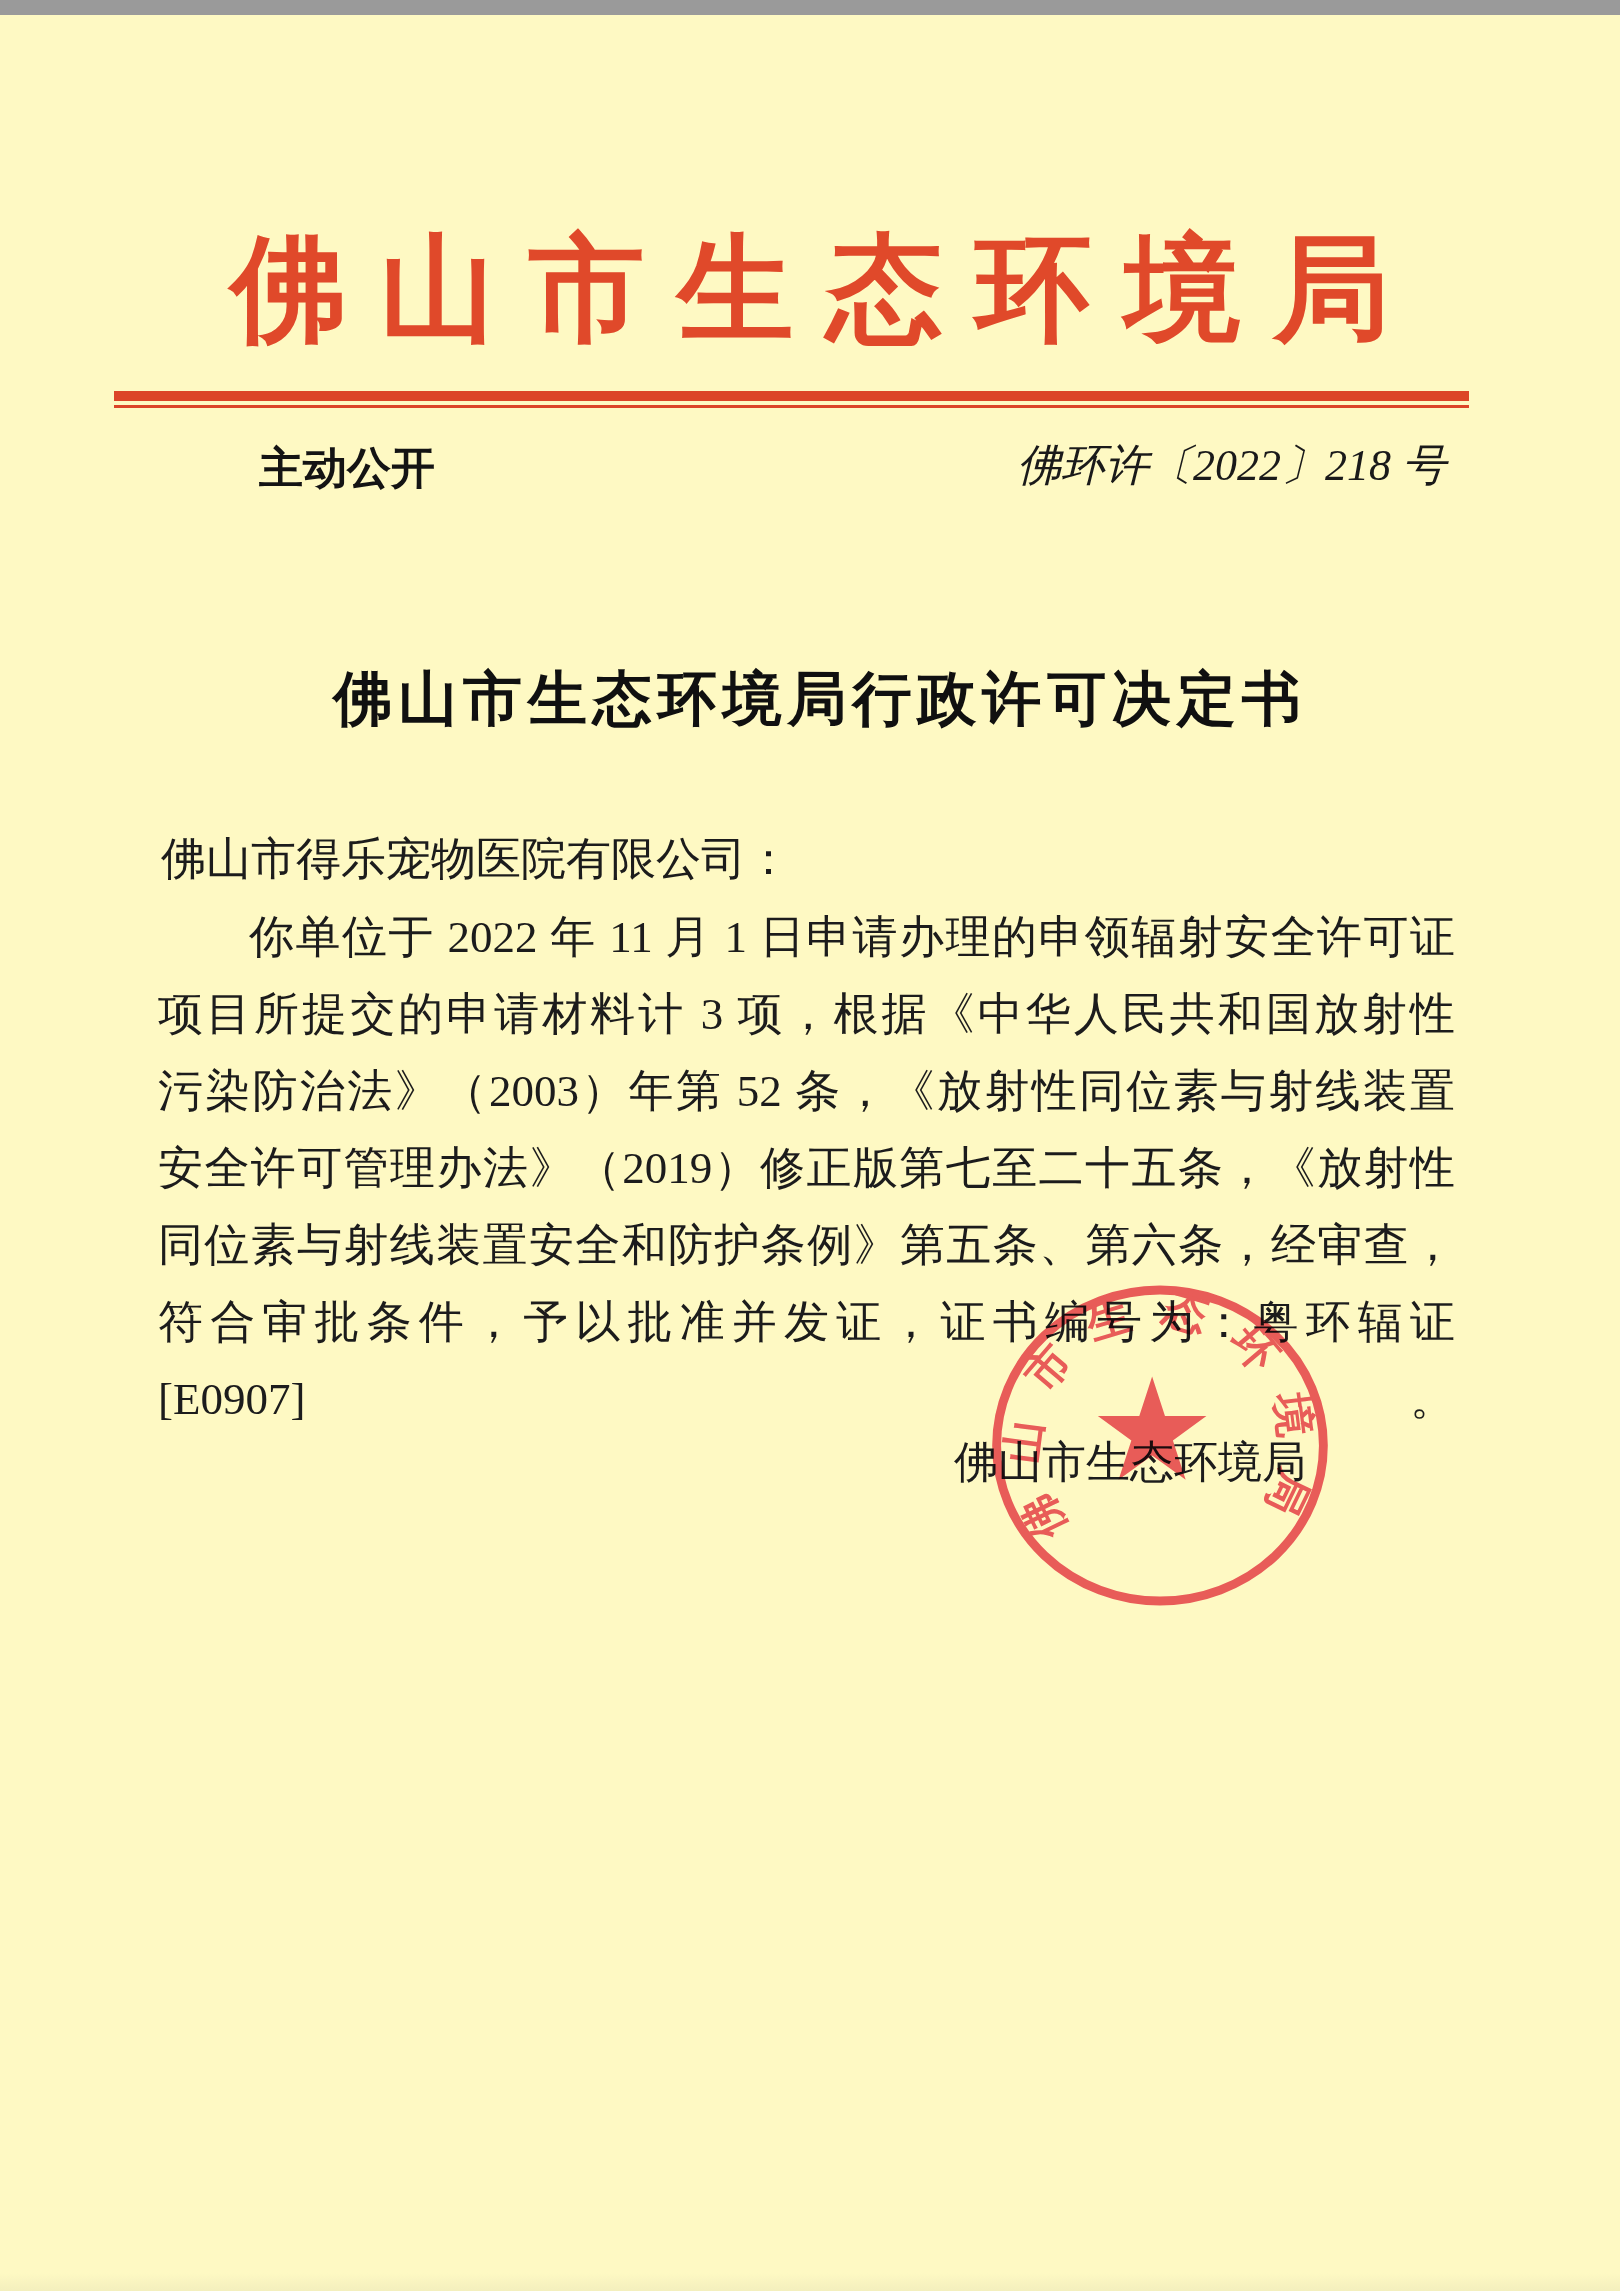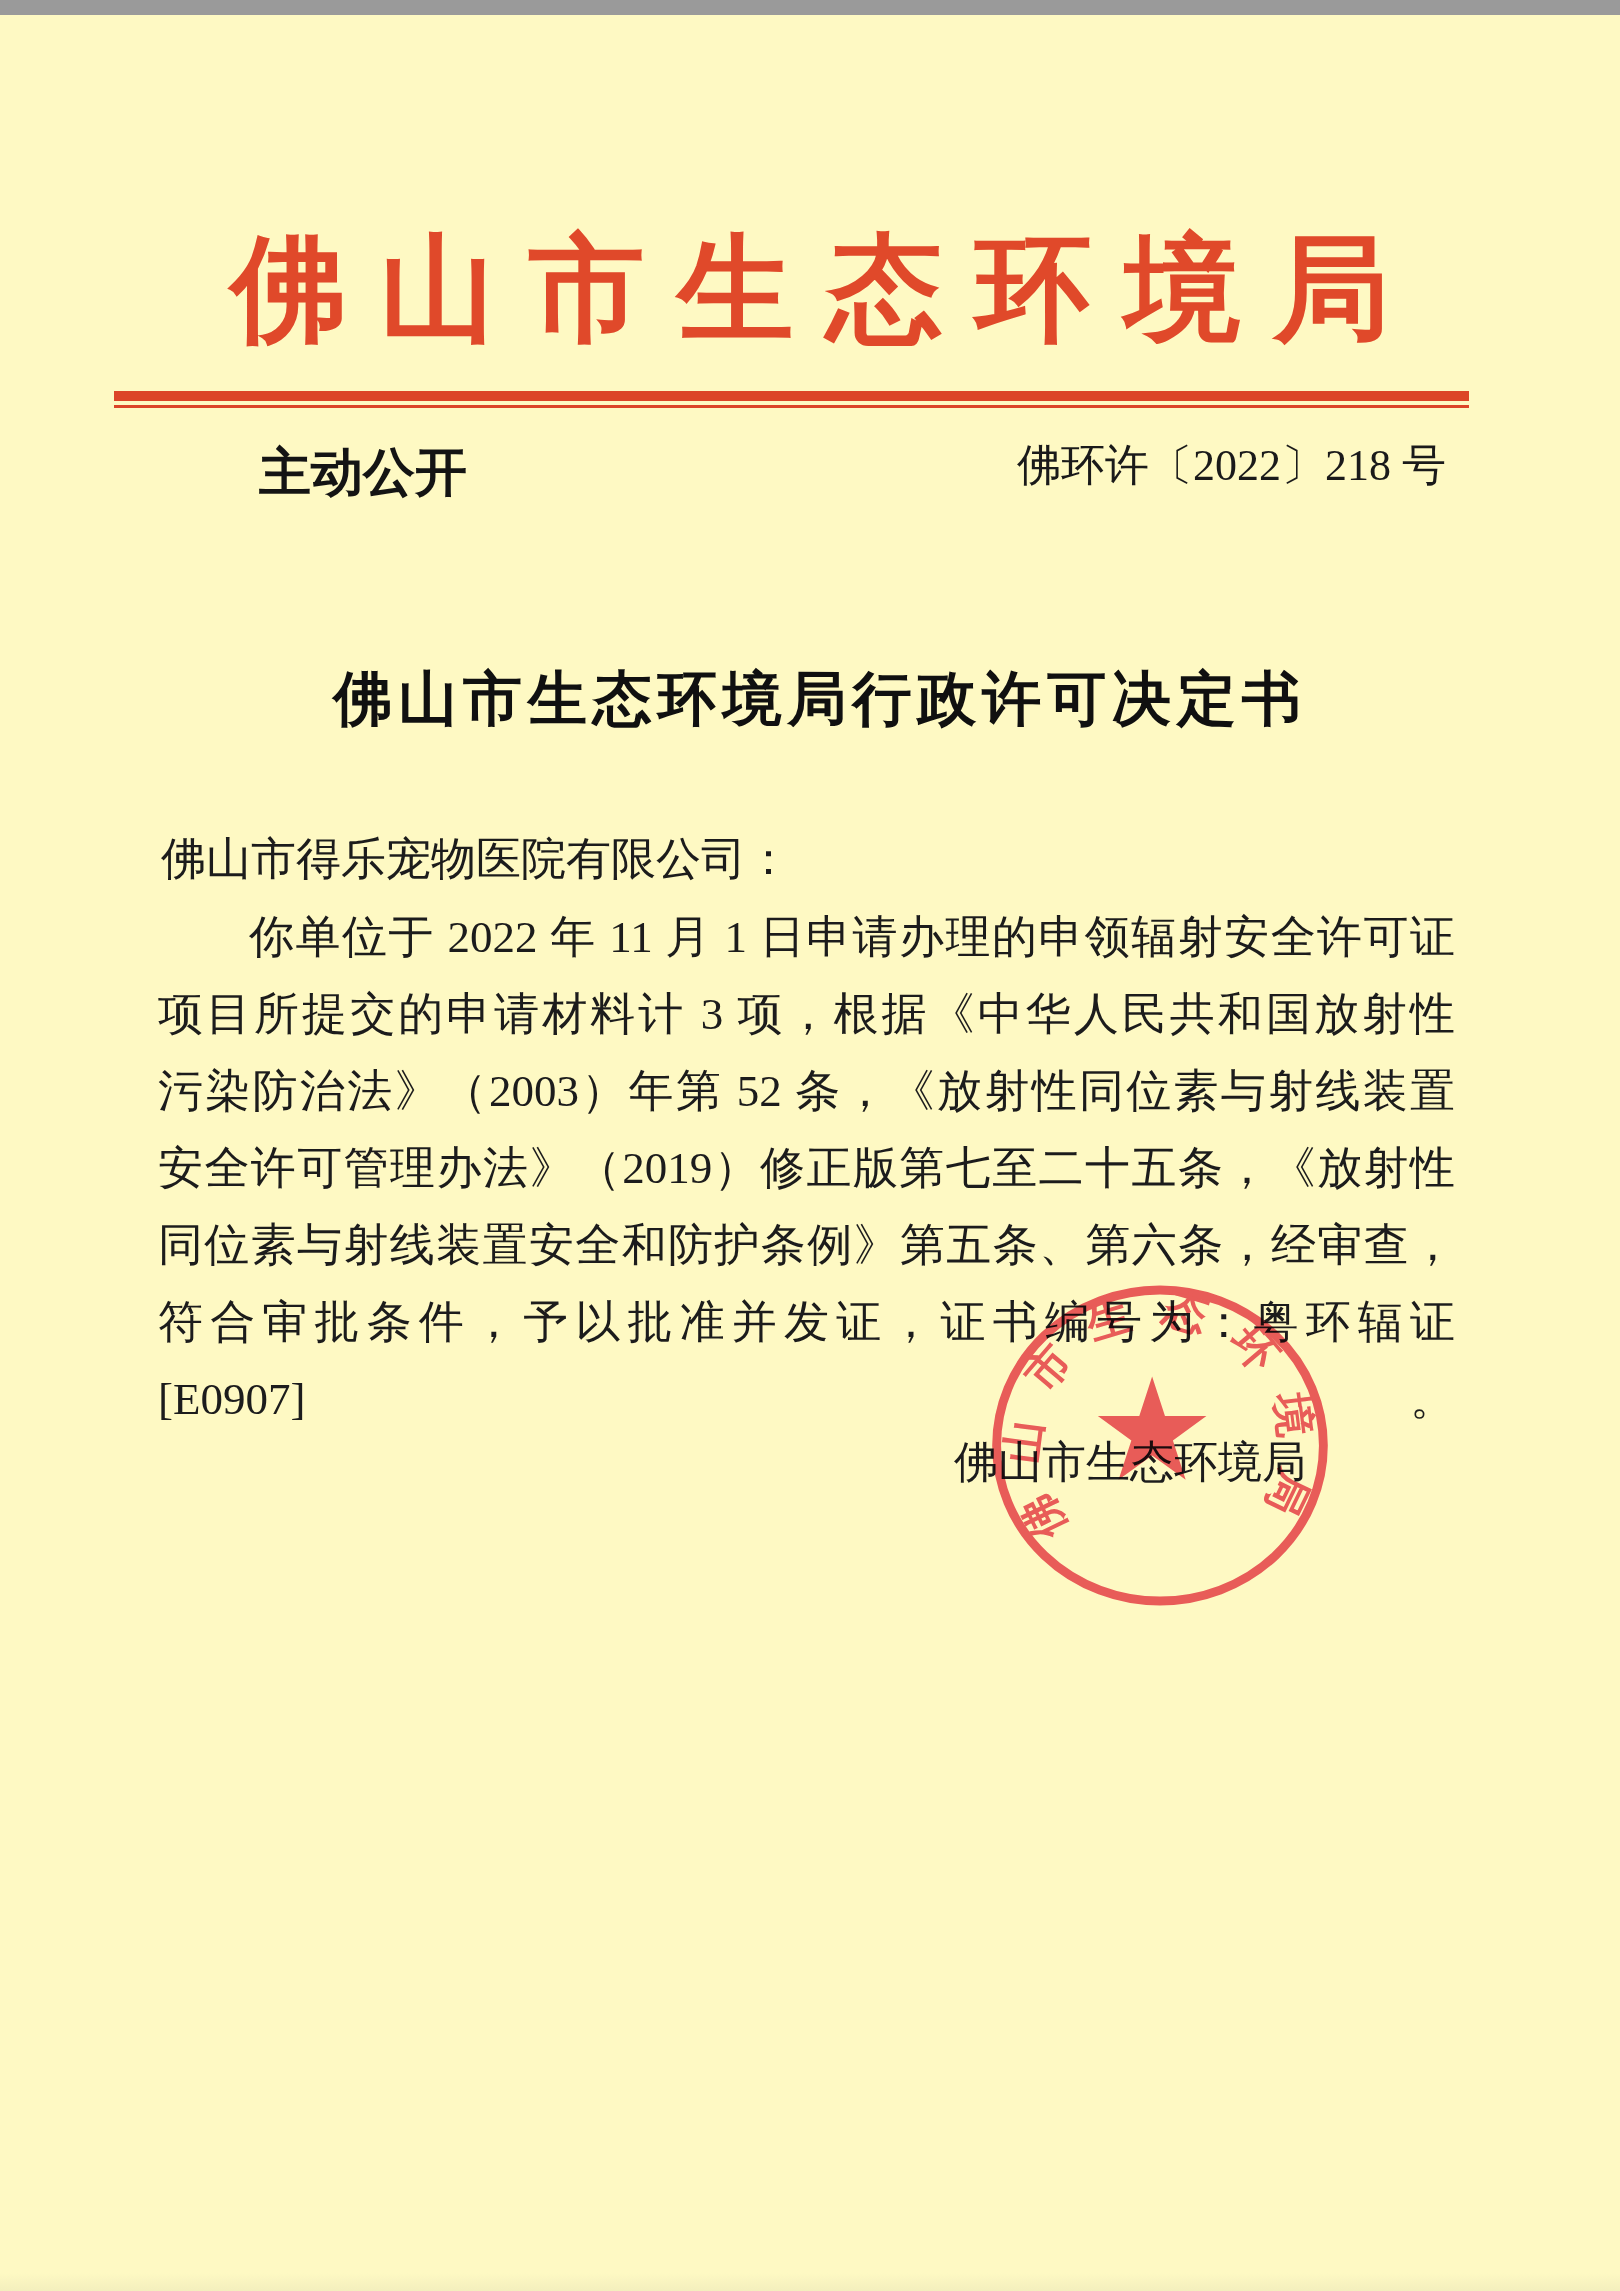--- a/index.html
+++ b/index.html
@@ -33,31 +33,32 @@
   .rule-thin {
     position: absolute;
     left: 114px; width: 1355px;
     top: 390px; height: 3px;
   }
   .disclosure {
     position: absolute;
     left: 259px; top: 431px;
     font-family: "Liberation Sans", "DejaVu Sans", sans-serif;
     font-weight: 700;
-    font-size: 52px;
+    font-size: 44px;
     line-height: 1;
     color: #141414;
   }
   .doc-number {
     position: absolute;
     left: 1017px; top: 429px;
     font-size: 44px;
     line-height: 1;
     color: #1a1a1a;
     white-space: nowrap;
+    font-style: italic;
   }
   .doc-title {
     position: absolute;
     top: 652px; left: 0; right: 0;
     text-align: center;
     font-size: 59px;
     line-height: 1.1;
     font-weight: 700;
     letter-spacing: 5.9px;
     padding-left: 20px;

